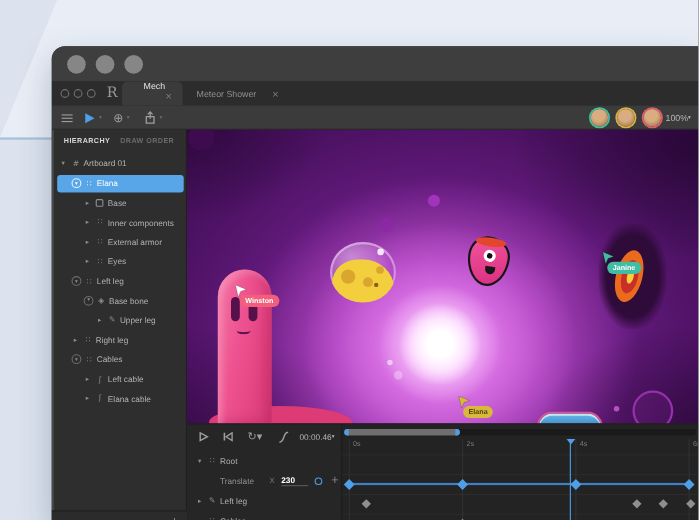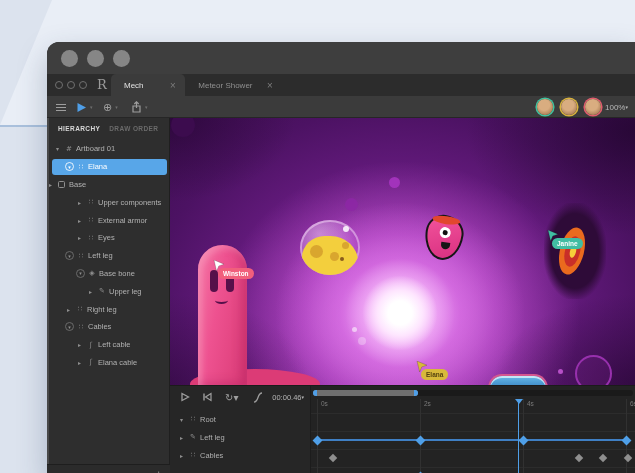--- a/index.html
+++ b/index.html
@@ -20,21 +20,21 @@
   .titlebar { position:absolute; left:0; top:0; width:100%; height:32px; background:#3e3e3e; }
   .tl-dot { position:absolute; top:8px; width:17px; height:17px; border-radius:50%; background:#868686; }
 
   .tabbar { position:absolute; left:0; top:32px; width:100%; height:22px; background:#2c2c2c; }
   .win-circ { position:absolute; top:7px; width:8px; height:8px; border-radius:50%; border:1px solid #707070; }
   .logo { position:absolute; left:50px; top:3px; color:#9a9a9a; font-family:"DejaVu Serif", serif;
     font-size:13px; line-height:16px; }
   .tabs { position:absolute; left:64px; top:0; height:22px; display:flex; }
   .tab { position:relative; height:22px; display:flex; align-items:center; padding:0 9px 0 13px;
     font-size:8px; color:#8f8f8f; }
-  .tab.active { background:#3b3b3b; border-radius:5px 5px 0 0; color:#e2e2e2; }
+  .tab.active { background:#3b3b3b; border-radius:5px 5px 0 0; color:#e2e2e2;flex-direction:column; }
   .tab .close { margin-left:14px; font-size:8px; color:#7f7f7f; }
   .tab.active .close { margin-left:26px; }
 
   .toolbar { position:absolute; left:0; top:54px; width:100%; height:22px; background:#3b3b3b; border-bottom:1px solid #262626; }
   .tool { position:absolute; top:0; height:22px; display:flex; align-items:center; color:#9e9e9e; }
   .tool .dd { font-size:5px; color:#6f6f6f; margin-left:3px; }
   .burger { width:10px; height:7px; border-top:1.5px solid #9e9e9e; border-bottom:1.5px solid #9e9e9e; position:relative; }
   .burger::after { content:''; position:absolute; left:0; top:2.2px; width:10px; height:1.5px; background:#9e9e9e; }
   .avatar { position:absolute; top:3px; width:16px; height:16px; border-radius:50%;
     background:radial-gradient(circle at 45% 38%, #d9ad80 0 40%, #9c6e48 90%); }
@@ -231,29 +231,29 @@
             <span class="t-icon glyph">#</span>
             <span>Artboard 01</span>
           </div>
           <div class="tree-row selected" style="padding-left: 18px;">
             <span class="circle-caret">
               <span class="caret glyph">▾</span>
             </span>
             <span class="t-icon glyph">∷</span>
             <span>Elana</span>
           </div>
-          <div class="tree-row" style="">
+          <div class="tree-row" style="padding-left: 29px;">
             <span class="caret glyph">▸</span>
             <span class="icon-layer-sq"></span>
             <span>Base</span>
           </div>
           <div class="tree-row" style="padding-left: 29px;">
             <span class="caret glyph">▸</span>
             <span class="t-icon glyph">∷</span>
-            <span>Upper components</span>
+            <span>Inner components</span>
           </div>
           <div class="tree-row" style="padding-left: 29px;">
             <span class="caret glyph">▸</span>
             <span class="t-icon glyph">∷</span>
             <span>External armor</span>
           </div>
           <div class="tree-row" style="padding-left: 29px;">
             <span class="caret glyph">▸</span>
             <span class="t-icon glyph">∷</span>
             <span>Eyes</span>
@@ -391,20 +391,27 @@
         </div>
         <div class="tl-time">
           <span>00:00.46</span>
             <span class="dd glyph" style="font-size:5px">▾</span>
         </div>
         <div id="tl-rows">
             <div class="tl-row">
               <span class="caret glyph">▾</span>
               <span class="t-icon glyph">∷</span>
               <span>Root</span>
+            </div>
+            <div class="tl-row">
+              <span class="prop-label">Translate</span>
+              <span class="prop-axis">X</span>
+              <span class="prop-value">230</span>
+              <span class="key-toggle"></span>
+              <span class="prop-add glyph">+</span>
             </div>
             <div class="tl-row">
               <span class="caret glyph">▸</span>
               <span class="t-icon glyph">✎</span>
               <span>Left leg</span>
             </div>
             <div class="tl-row">
               <span class="caret glyph">▸</span>
               <span class="t-icon glyph">∷</span>
               <span>Cables</span>

